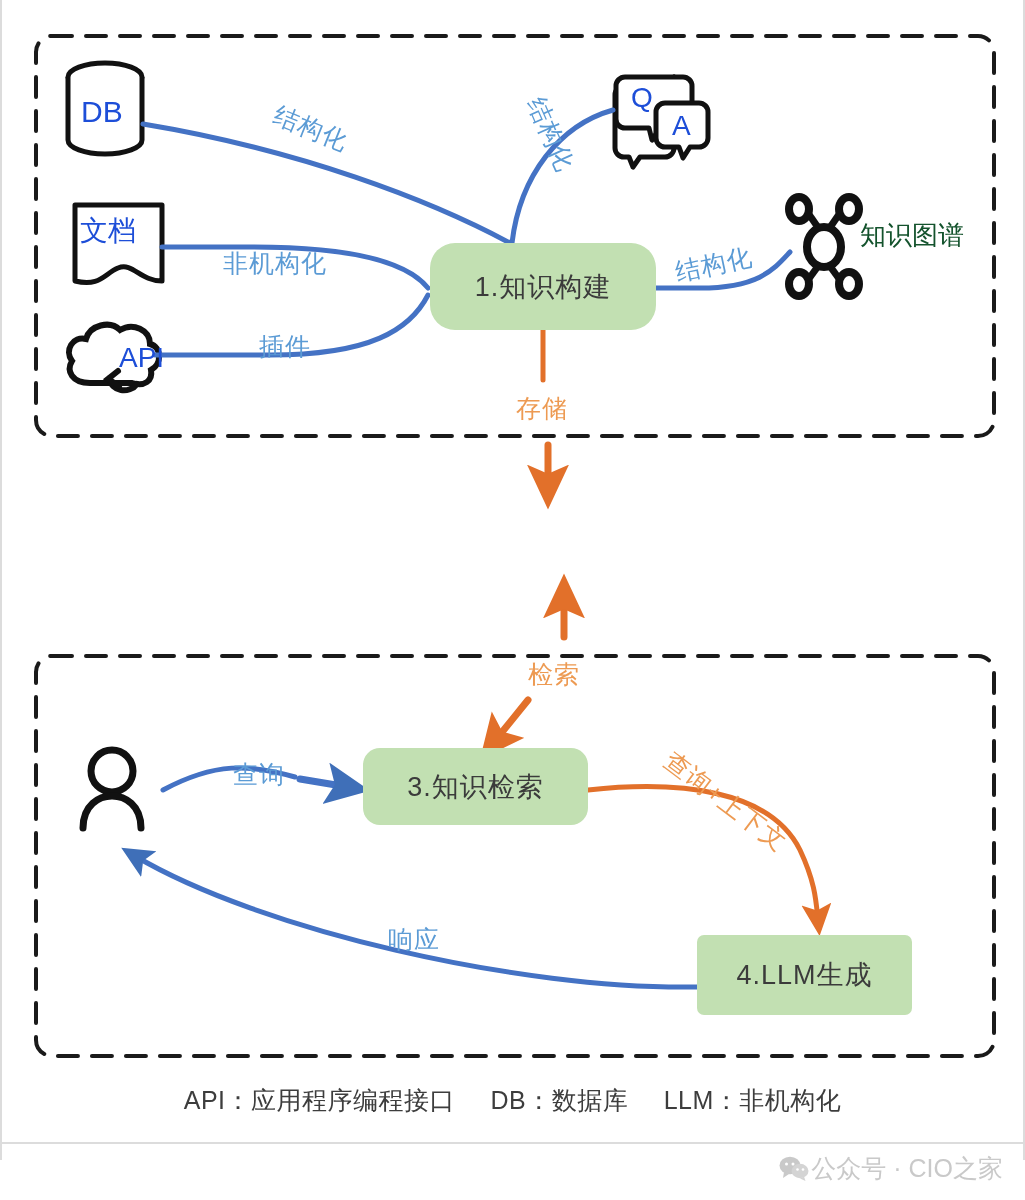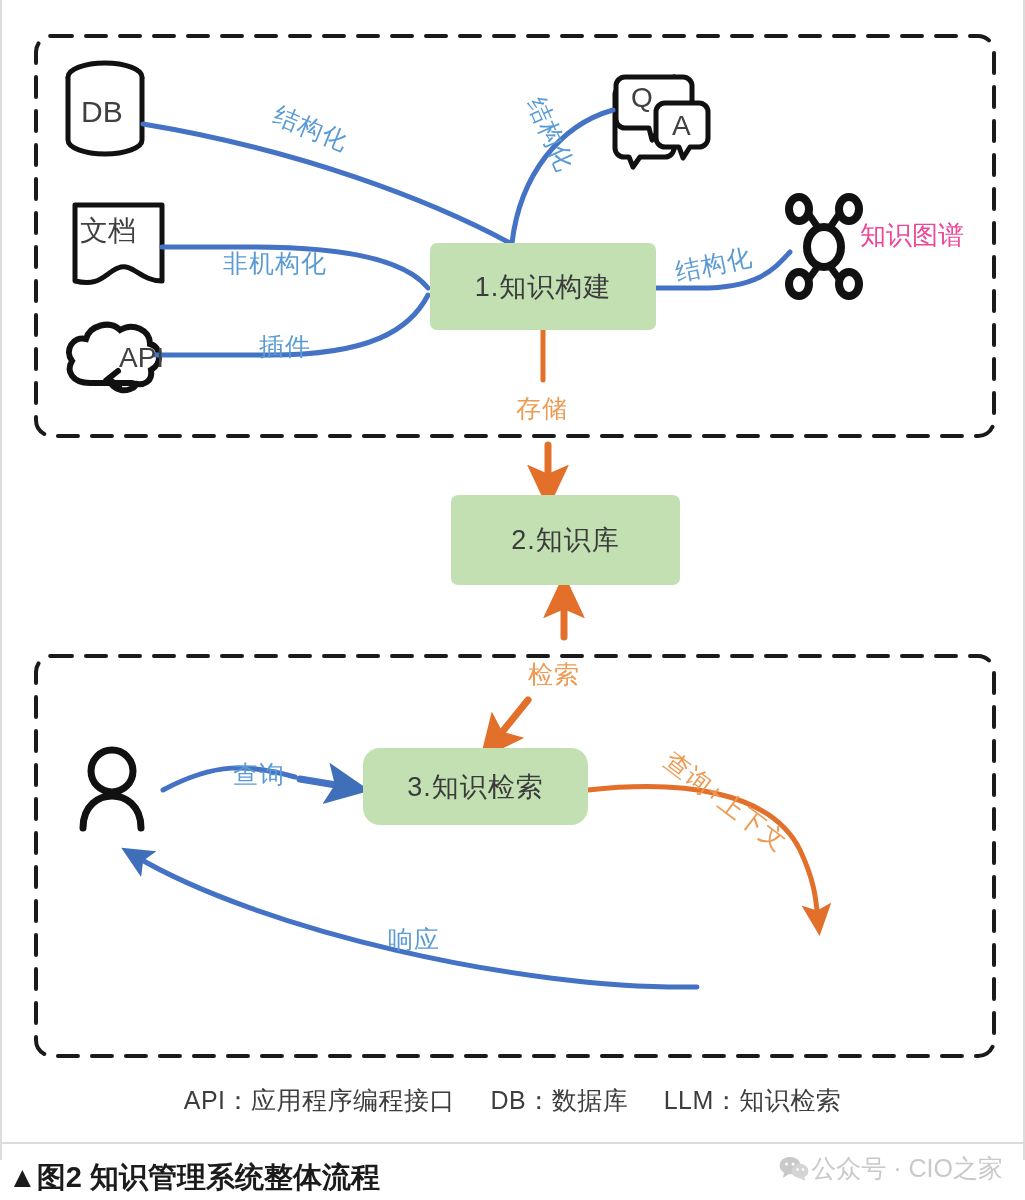--- a/index.html
+++ b/index.html
@@ -18,24 +18,24 @@
   .pbox{position:absolute;background:#c2e0b2;border-radius:7px;
         display:flex;align-items:center;justify-content:center;}
   .pbox span{color:#3b3b3b;font-size:27px;letter-spacing:1px;white-space:nowrap;}
 
   
   .elabel{position:absolute;white-space:nowrap;font-size:25px;letter-spacing:1px;}
   .elabel.blue{color:#5b9bd5;}
   .elabel.orange{color:#ed9a52;}
 
   
-  .nlabel{position:absolute;white-space:nowrap;font-size:26px;color:#ec4899;}
+  .nlabel{position:absolute;white-space:nowrap;font-size:26px;color:#14532d;}
 
   
-  .icontext{position:absolute;color:#404040;white-space:nowrap;}
+  .icontext{position:absolute;color:#1d4ed8;white-space:nowrap;}
 
   
   #legend{position:absolute;left:0;top:1084px;width:1025px;text-align:center;
           font-size:25px;color:#3d3d3d;letter-spacing:0.5px;}
   #legend span{margin:0 14px;}
   #caption{position:absolute;left:8px;top:1158px;font-size:29px;color:#1b1b1b;
            font-weight:bold;white-space:nowrap;}
   #watermark{position:absolute;right:22px;top:1152px;display:flex;align-items:center;
              gap:2px;color:#c9c9c9;font-size:25px;white-space:nowrap;}
 </style>
@@ -133,32 +133,32 @@
     <path d="M697,987 C520,990 260,930 135,856" fill="none" stroke="#4472c4" stroke-width="5" stroke-linecap="round" marker-end="url(#ahBlue)"></path>
   </svg>
 
   <div class="icontext" style="left:81px;top:95px;font-size:30px;">DB</div>
   <div class="icontext" style="left:80px;top:212px;font-size:28px;">文档</div>
   <div class="icontext" style="left:83px;top:342px;font-size:28px;margin-left:36px;">API</div>
   <div class="icontext" style="left:631px;top:82px;font-size:28px;">Q</div>
   <div class="icontext" style="left:672px;top:110px;font-size:28px;">A</div>
   <div class="nlabel" style="left:860px;top:218px;">知识图谱</div>
 
-  <div class="pbox" style="left:430px;top:243px;width:226px;height:87px;">
+  <div class="pbox" style="left:430px;top:243px;width:226px;height:87px;border-radius:25px;">
     <span>1.知识构建</span>
   </div>
 
-  <div class="pbox" style="left:451px;top:495px;width:229px;height:90px;">
-    <span>2.知识库</span>
-  </div>
 
   <div class="pbox" style="left:363px;top:748px;width:225px;height:77px;border-radius:17px;">
     <span>3.知识检索</span>
   </div>
 
+  <div class="pbox" style="left:697px;top:935px;width:215px;height:80px;">
+    <span>4.LLM生成</span>
+  </div>
 
   <div class="elabel blue" style="left:272px;top:112px;transform:rotate(22deg);">结构化</div>
 
   <div class="elabel blue" style="left:512px;top:118px;transform:rotate(66deg);">结构化</div>
 
   <div class="elabel blue" style="left:223px;top:247px;">非机构化</div>
 
   <div class="elabel blue" style="left:259px;top:330px;">插件</div>
 
   <div class="elabel blue" style="left:675px;top:248px;transform:rotate(-12deg);">结构化</div>
@@ -169,24 +169,23 @@
 
   <div class="elabel blue" style="left:233px;top:758px;text-align:center;">查询</div>
 
   <div class="elabel orange" style="left:653px;top:785px;transform:rotate(37deg);">查询+上下文</div>
 
   <div class="elabel blue" style="left:340px;top:923px;margin-left:48px;">响应</div>
 
   <div id="legend">
     <span>API：应用程序编程接口</span>
     <span>DB：数据库</span>
-    <span>LLM：知识检索</span>
+    <span>LLM：非机构化</span>
   </div>
 
-  <div id="caption">▲图2 知识管理系统整体流程</div>
 
   <div id="watermark">
     <svg width="30" height="26" viewBox="0 0 30 26">
       <ellipse cx="11" cy="9.5" rx="10.5" ry="8.8" fill="#c9c9c9"></ellipse>
       <path d="M5,16 L4,22 L10,18 Z" fill="#c9c9c9"></path>
       <ellipse cx="21" cy="15" rx="8.5" ry="7.2" fill="#d4d4d4"></ellipse>
       <path d="M25,20.5 L26.5,25 L21,22.5 Z" fill="#d4d4d4"></path>
       <circle cx="7.5" cy="8" r="1.5" fill="#fff"></circle>
       <circle cx="14" cy="8" r="1.5" fill="#fff"></circle>
       <circle cx="18.5" cy="13.5" r="1.3" fill="#fff"></circle>

